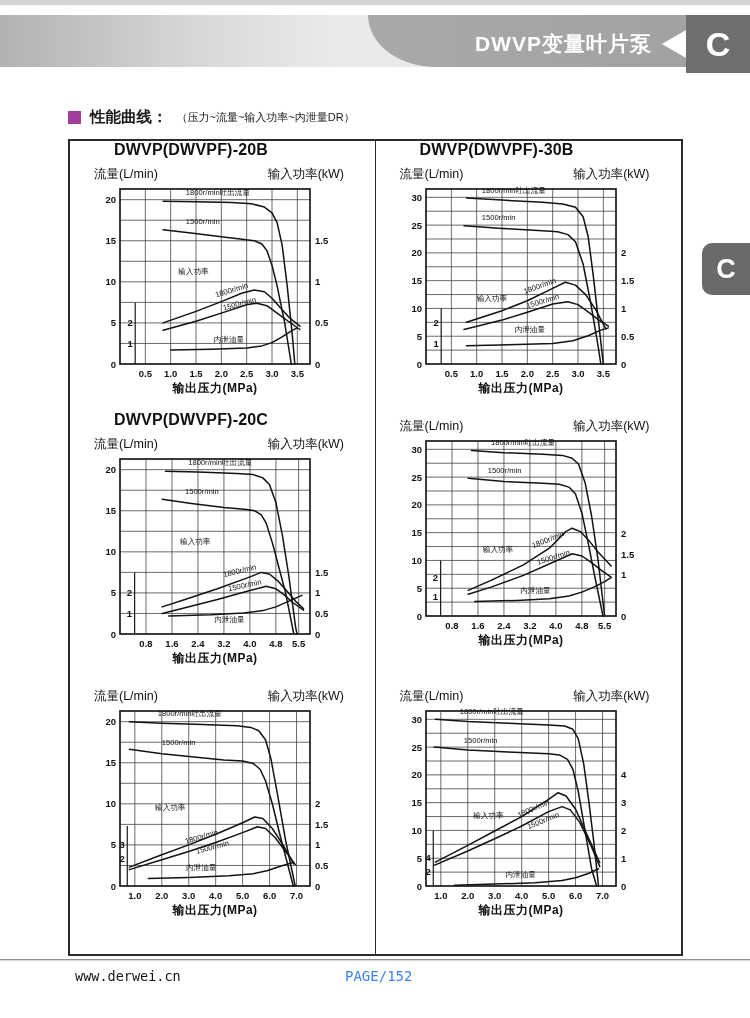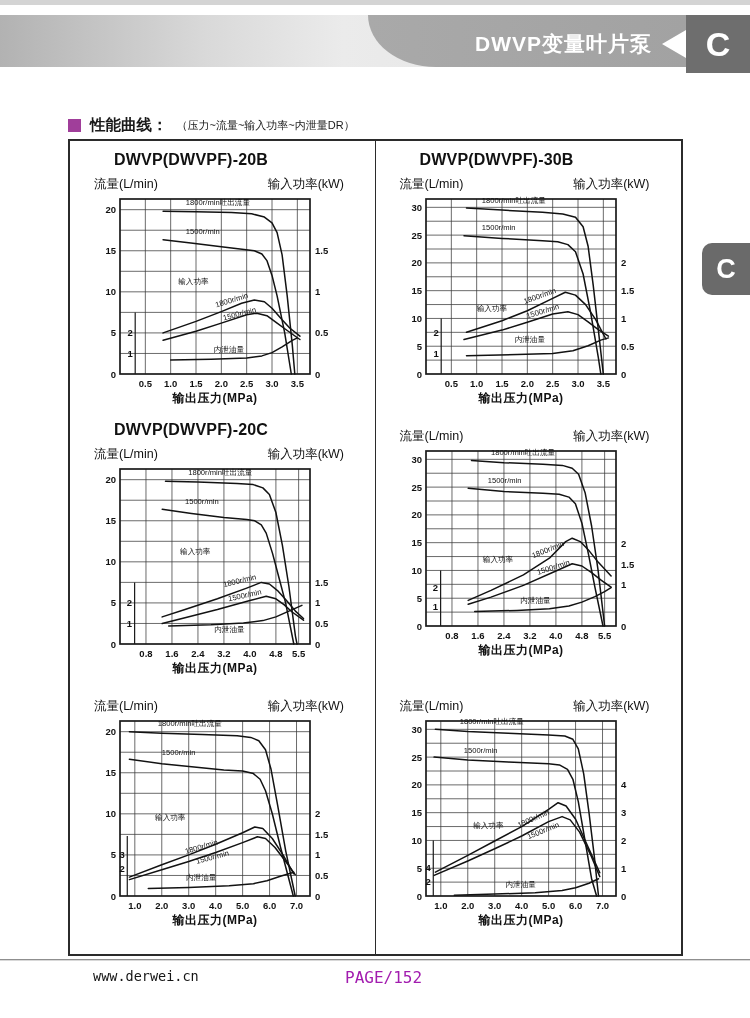--- a/index.html
+++ b/index.html
@@ -35,52 +35,52 @@
     display:flex; align-items:center; justify-content:center;
   }
   .side-tab {
     position:absolute; left:702px; top:243px; width:48px; height:52px;
     background:#6a6a6a; border-radius:10px 0 0 10px;
     color:#fff; font-size:27px; font-weight:bold;
     display:flex; align-items:center; justify-content:center;
   }
   
   .section-header {
-    position:absolute; left:68px; top:115px; display:flex; align-items:center; gap:9px;
+    position:absolute; left:68px; top:107px; display:flex; align-items:center; gap:9px;
   }
   .section-bullet { width:13px; height:13px; background:#a03e9a; }
   .section-title { font-size:15.5px; font-weight:bold; color:#1a1a1a; }
   .section-sub { font-size:11px; color:#1a1a1a; }
   
   .chart-box {
     position:absolute; left:68px; top:139px; width:615px; height:817px;
     border:2px solid #2b2b2b;
     display:grid; grid-template-columns:1fr 1fr; grid-template-rows:270px 270px 1fr;
   }
   .cell-left { border-right:1.5px solid #2b2b2b; }
-  .panel { padding-top:10px; }
+  .panel { }
   .panel-title { margin-left:44px; font-size:16px; font-weight:bold; letter-spacing:0.2px; }
   .axis-units {
     display:flex; justify-content:space-between; width:250px;
     margin:7px 0 1px 24px; font-size:12.5px; font-weight:normal;
   }
   .panel svg { display:block; margin-left:24px; }
   svg text { font-family:"Liberation Sans", sans-serif; fill:#111; }
   .grid    { stroke:#3a3a3a; stroke-width:0.75; }
   .pborder { fill:none; stroke:#1a1a1a; stroke-width:1.7; }
   .iaxis   { stroke:#1a1a1a; stroke-width:1.2; }
   .curve   { fill:none; stroke:#121212; stroke-width:1.5; stroke-linejoin:round; stroke-linecap:round; }
   .tick    { font-size:9.5px; font-weight:bold; }
   .clabel  { font-size:7.6px; }
   .xlabel  { font-size:12px; font-weight:bold; letter-spacing:0.5px; }
   .anch-e  { text-anchor:end; } .anch-m { text-anchor:middle; }
   
   .footer-line { position:absolute; left:0; top:959px; width:750px; height:2px; background:#8f8f8f; border-bottom:1px solid #d8d8d8; }
-  .footer-site { position:absolute; left:93px; top:968px; font-family:"DejaVu Sans Mono", monospace; font-size:13.5px; color:#151515; }
-  .footer-page { position:absolute; left:345px; top:968px; font-family:"DejaVu Sans Mono", monospace; font-size:16px; color:#a21caf; }
+  .footer-site { position:absolute; left:75px; top:968px; font-family:"DejaVu Sans Mono", monospace; font-size:13.5px; color:#151515; }
+  .footer-page { position:absolute; left:345px; top:968px; font-family:"DejaVu Sans Mono", monospace; font-size:14px; color:#3b82f6; }
 </style>
 </head>
 <body>
 
 <div class="top-strip"></div>
 <div class="banner">
   <div class="banner-swoosh"></div>
   <div class="banner-title">DWVP变量叶片泵</div>
 </div>
 <div class="banner-notch"></div>

